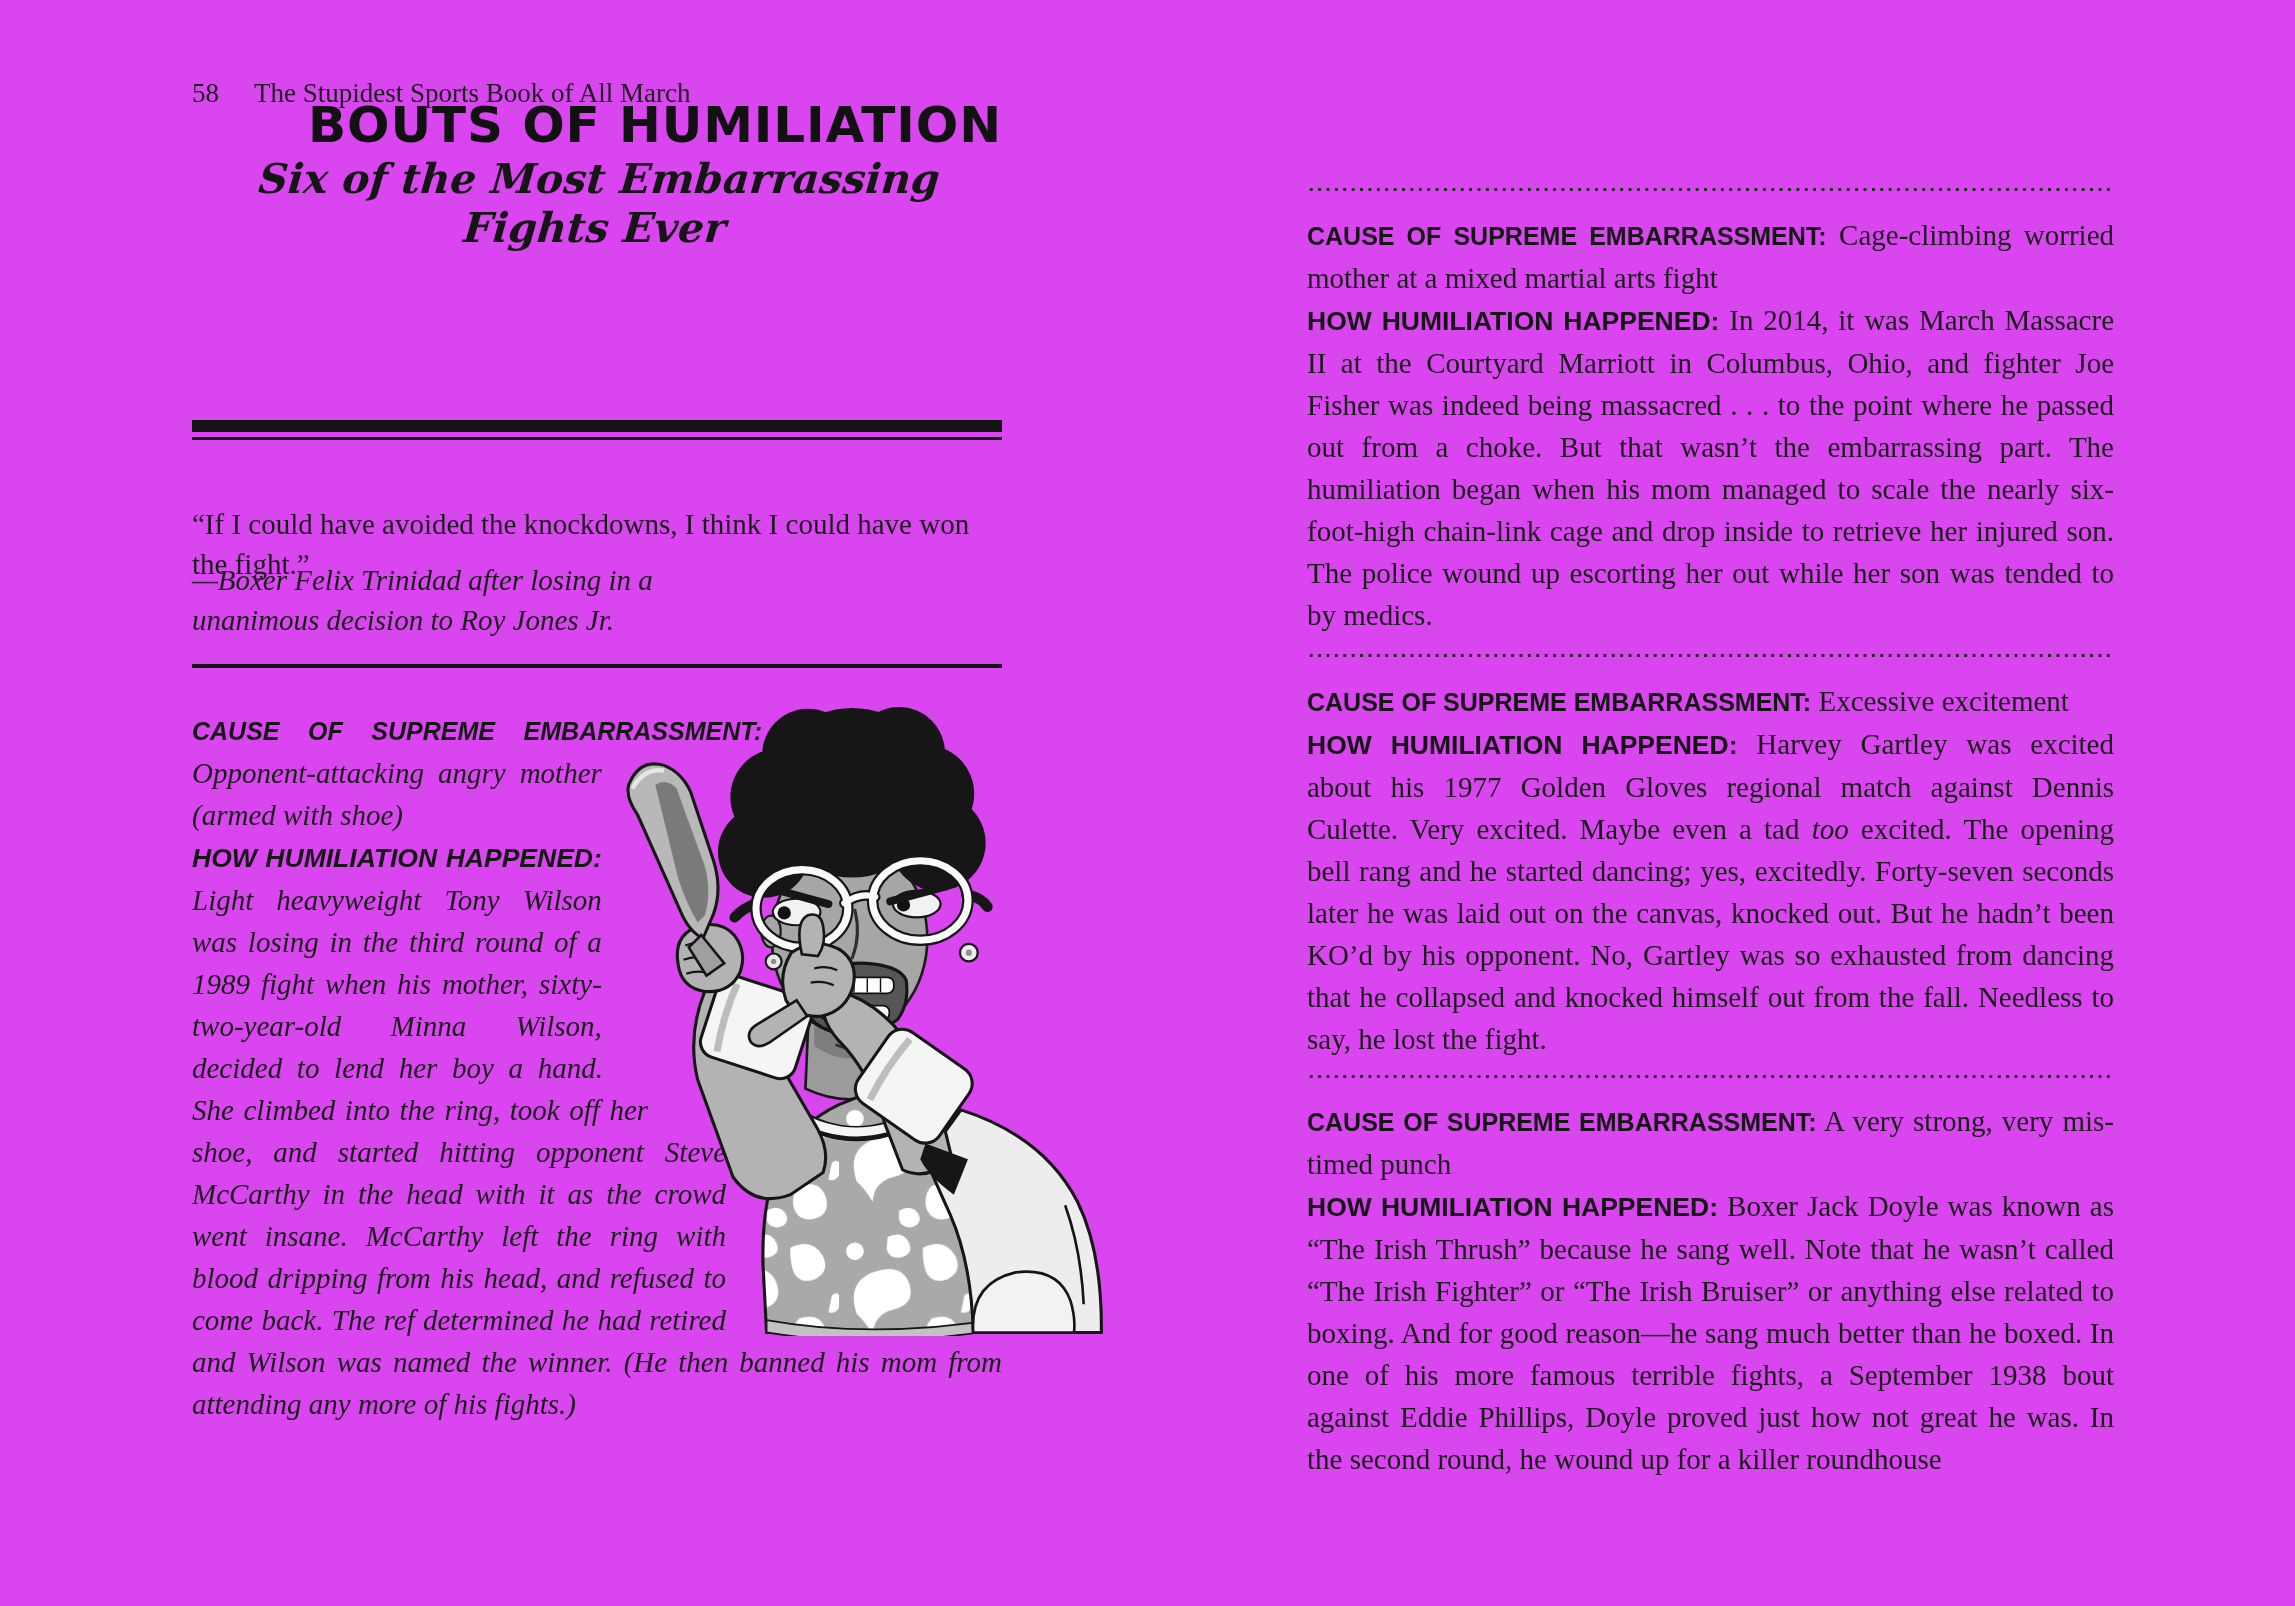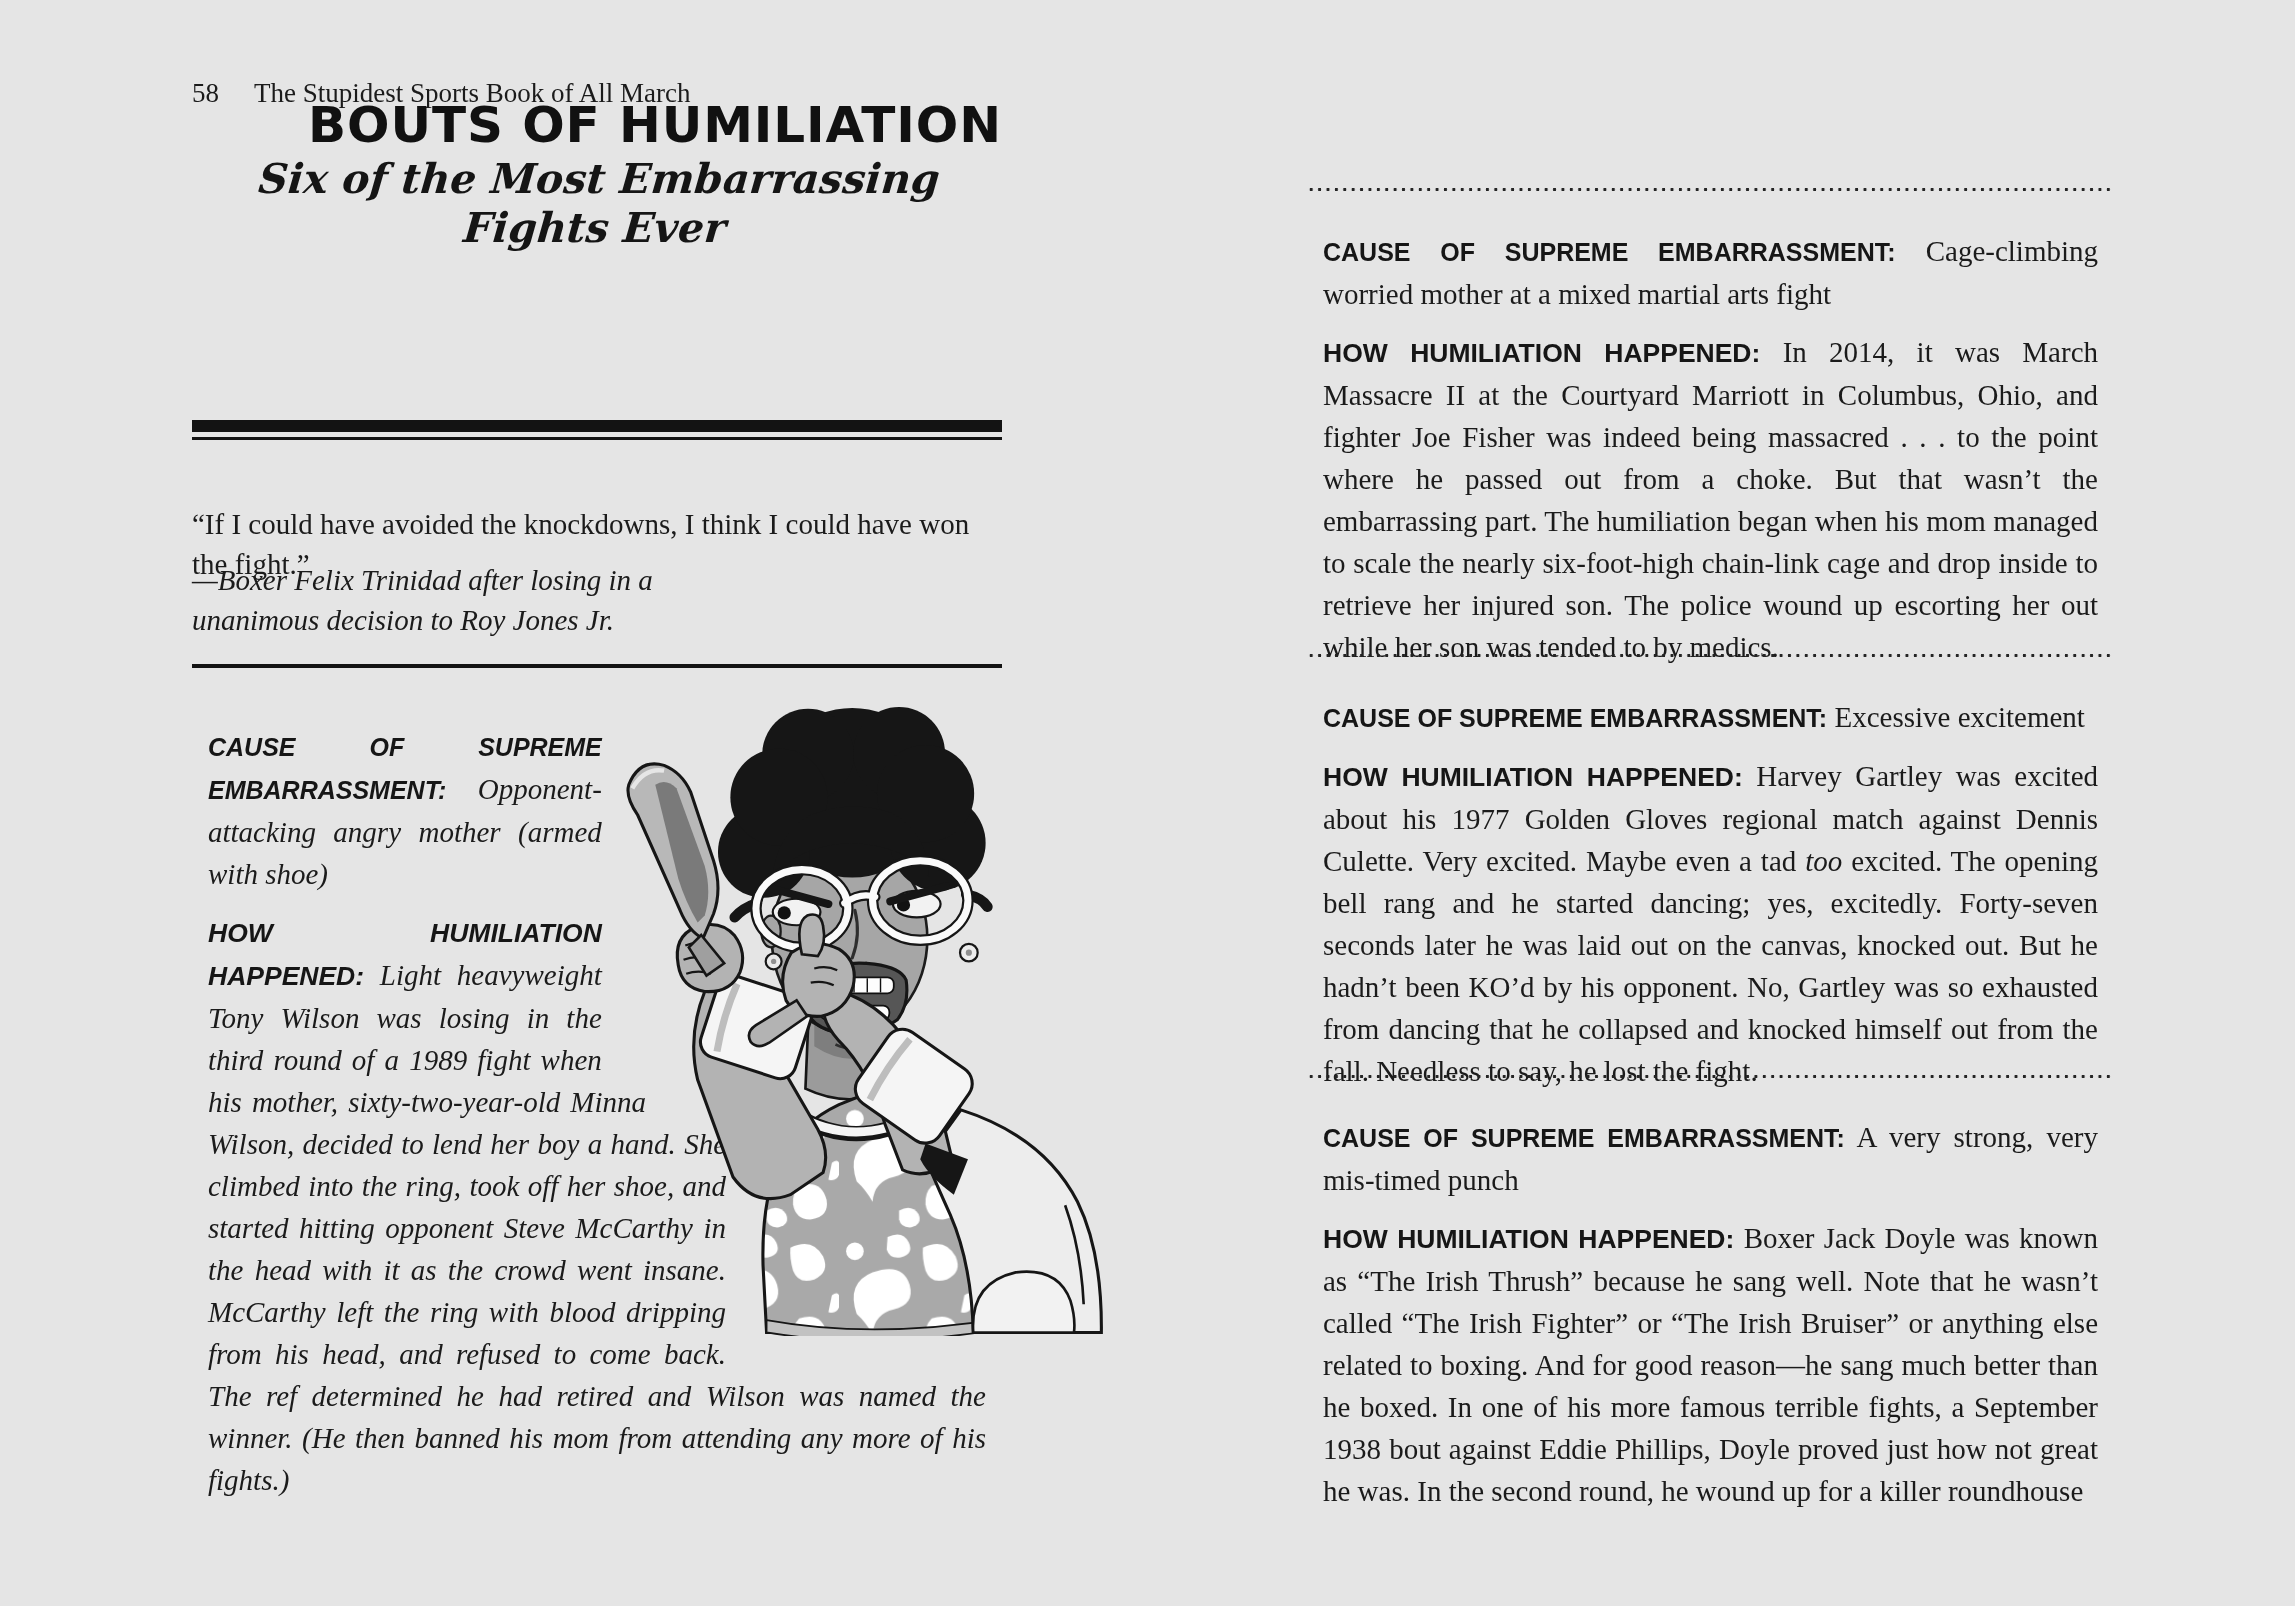--- a/index.html
+++ b/index.html
@@ -1,19 +1,19 @@
 <!DOCTYPE html>
 <html style="font-size:14px"><head>
 <meta charset="utf-8">
 <style>
   * { margin:0; padding:0; box-sizing:border-box; }
   html,body { background:#ffffff; }
   .spread {
     position:relative; width:2295px; height:1607px;
-    background:#e5e5e5; color:#1b1b1b; overflow:hidden;
+    background:#d946ef; color:#1b1b1b; overflow:hidden;
     font-family:"Liberation Serif", serif;
   }
   
   .runhead {
     position:absolute; top:76px; font-size:27px; line-height:34px;
     display:flex; align-items:baseline;
   }
   .runhead-left  { left:192px; width:810px; gap:35px; }
   .runhead-right { left:1307px; width:807px; justify-content:flex-end; gap:34px; }
   
@@ -40,21 +40,21 @@
   .attribution {
     position:absolute; left:192px; top:560px; width:810px;
     font-size:29px; line-height:40px; font-style:italic;
     text-align:left; padding-right:49px;
   }
   
   .bodycol {
     position:absolute; font-size:29px; line-height:42px;
     text-align:justify; text-justify:inter-word;
   }
-  .bodycol p { margin:16px; }
+  .bodycol p { margin:0; }
   .left-body  { left:192px; top:709px;  width:810px; height:768px;font-style:italic; }
   .right-entry { left:1307px; width:807px; }
   .lbl {
     font-family:"Liberation Sans", sans-serif; font-weight:700;
     font-size:25px; letter-spacing:0px; color:#161616;
   }
   .lbl-how { font-size:26.5px; }
   
   .wrap-spacer {
     float:right; width:402px; height:627px;

